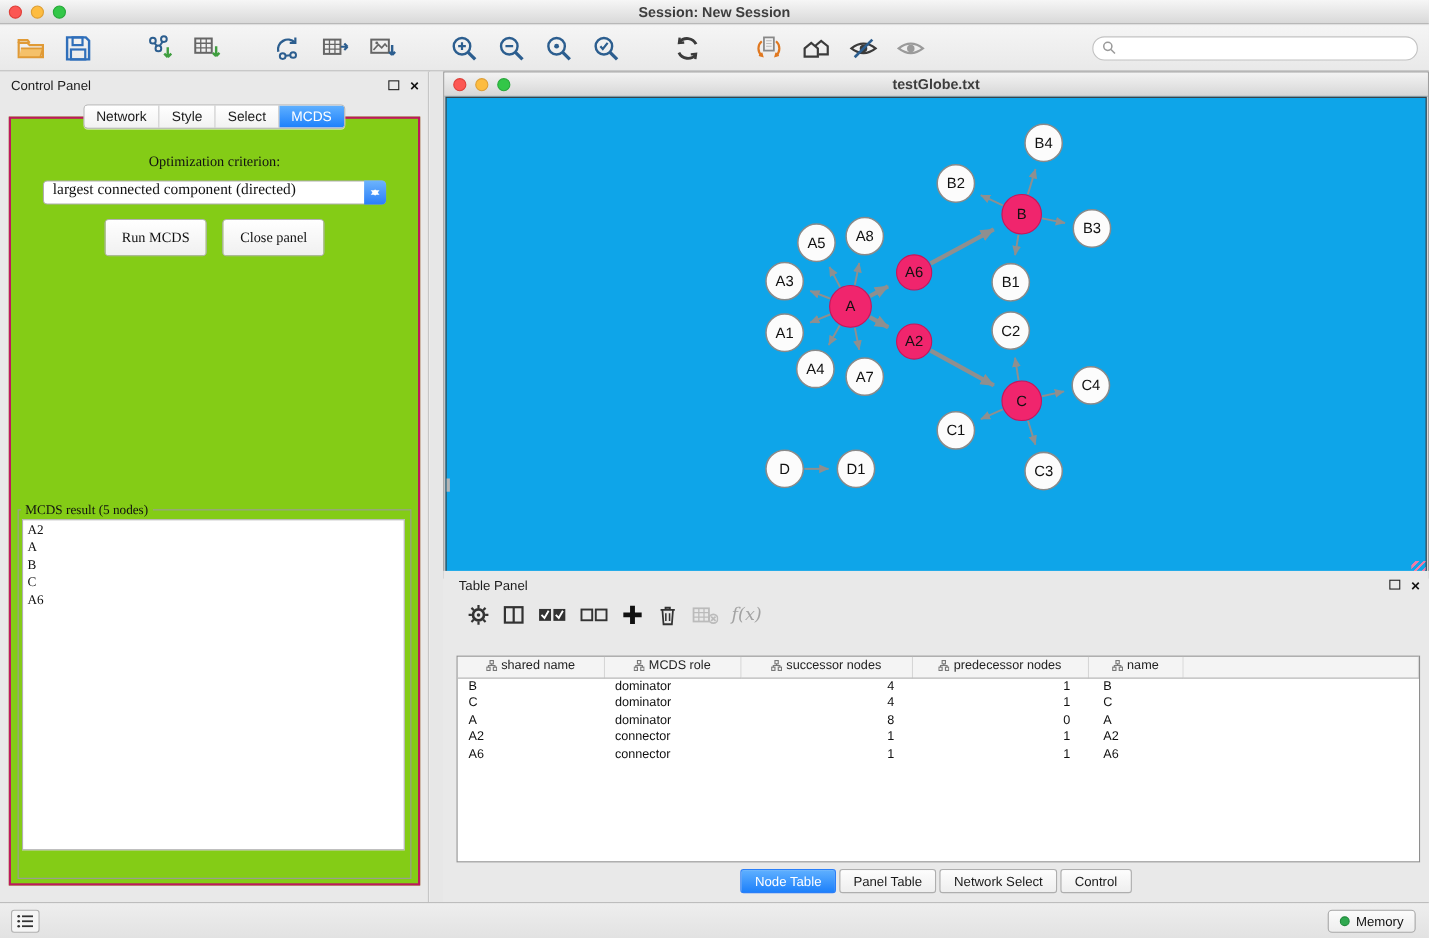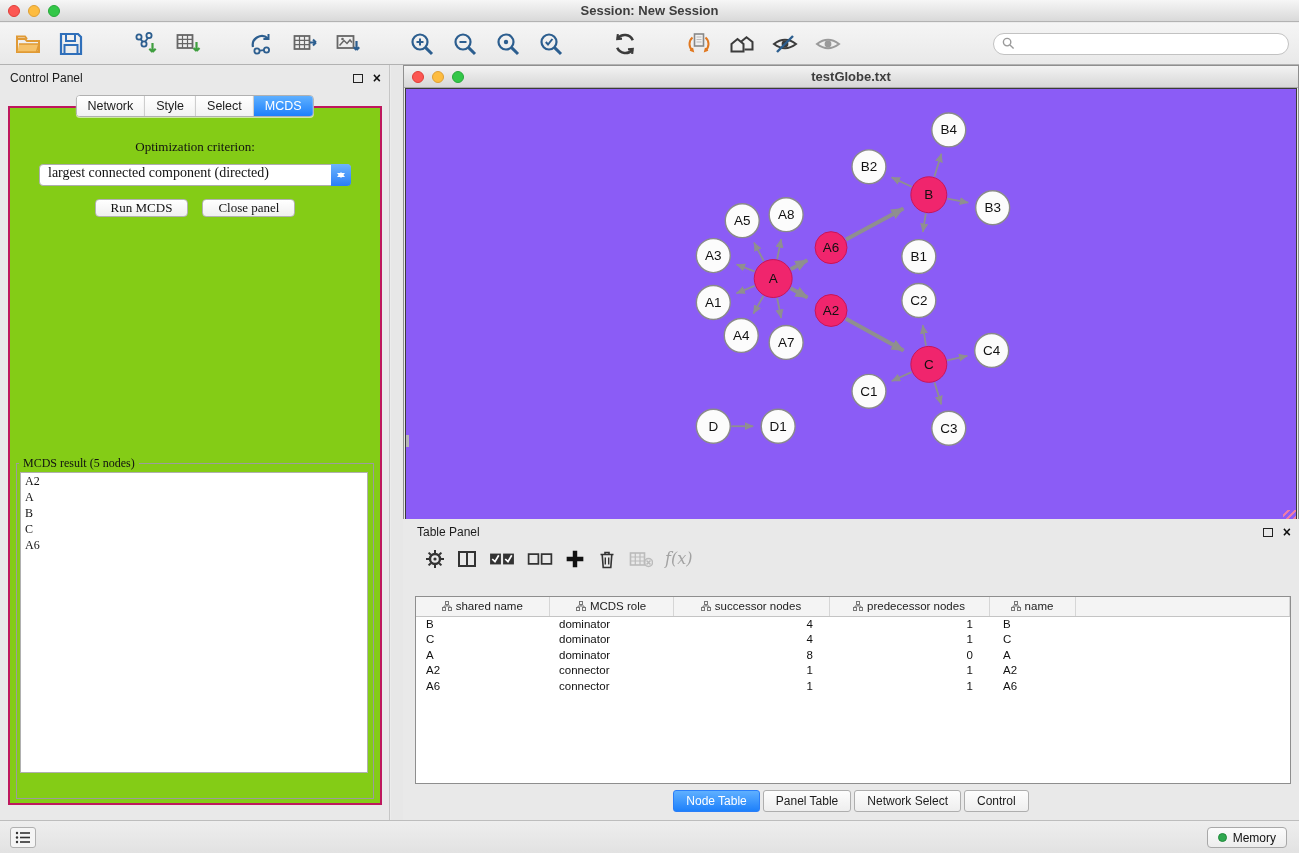--- a/index.html
+++ b/index.html
@@ -51,42 +51,42 @@
   .combo { position:relative; width:312px; height:22px; margin:9px auto 0 auto;
     background:#fff; border:1px solid #aeaeae; border-radius:4px; cursor:pointer; }
   .combo-text { font-size:14px; color:#111; padding:0 22px 0 8px; white-space:nowrap; overflow:hidden; }
   .combo-btn { position:absolute; right:-1px; top:-1px; bottom:-1px; width:20px;
     background:linear-gradient(#6db4fd,#2a7ef8); border-radius:0 4px 4px 0; }
   .combo-btn::before { content:""; position:absolute; left:6px; top:4px;
     border:4px solid transparent; border-bottom:5px solid #fff; }
   .combo-btn::after { content:""; position:absolute; left:6px; bottom:4px;
     border:4px solid transparent; border-top:5px solid #fff; }
   .btn-row { display:flex; justify-content:center; gap:14px; margin-top:13px; }
-  .mac-btn { font-family:inherit; font-size:13px; color:#111; height:18px; padding:0 15px;
+  .mac-btn { font-family:inherit; font-size:13px; color:#111; height:34px; padding:0 15px;
     background:linear-gradient(#ffffff,#f0f0f0); border:1px solid #b2b2b2; border-radius:4px; cursor:pointer; }
 
   .result-fieldset { position:absolute; left:6px; right:6px; top:348px; bottom:4px;
     border:1px solid #9c9c9c; }
   .result-fieldset legend { font-size:12px; color:#111; padding:0 4px; margin-left:2px; }
   .result-list { margin:1px 5px 6px 3px; height:calc(100% - 26px); background:#fff;
     border:1px solid #b0b0b0; overflow:hidden; }
   .result-item { font-size:12px; color:#111; line-height:16px; padding-left:4px; cursor:default; }
 
   
   .splitter-v { position:absolute; left:391px; top:65px; width:12px; height:755px; background:#e7e7e7; cursor:col-resize; }
   .splitter-h { position:absolute; left:403px; top:510px; right:0; height:9px; background:#e7e7e7; cursor:row-resize; }
 
   
   .net-window { position:absolute; left:403px; top:65px; right:0; height:461px;
     border:1px solid #8f8f8f; background:#e9e9e9; }
   .net-titlebar { position:absolute; left:0; top:0; right:0; height:22px;
     background:linear-gradient(#f3f3f3,#d7d7d7); border-bottom:1px solid #a9a9a9; }
   .net-title { position:absolute; left:0; right:0; top:3px; text-align:center; font-size:13px; font-weight:bold; color:#3d3d3d; }
   .net-canvas { position:absolute; left:1px; right:1px; top:22px; bottom:1px;
-    background:#8b5cf6; border:1.5px solid #3a3a3a; }
+    background:#0ea5e9; border:1.5px solid #3a3a3a; }
   .net-svg { width:100%; height:100%; display:block; }
   .net-svg text { font-family:"Liberation Sans", sans-serif; }
   .scroll-left { position:absolute; left:0; top:346px; width:3px; height:12px; background:#b5b5b5; }
   .scroll-bottom { position:absolute; left:446px; bottom:0; width:12px; height:3px; background:#b5b5b5; }
   .grip { position:absolute; right:0; bottom:0; width:13px; height:13px;
     background:repeating-linear-gradient(135deg, transparent 0 3px, #ec7ca7 3px 5px); cursor:nwse-resize; }
 
   
   .table-panel { position:absolute; left:403px; top:519px; right:0; height:301px; background:#e9e9e9; }
   .tp-toolbar { position:absolute; left:22px; top:30px; height:38px; display:flex; align-items:flex-start; gap:12px; }

